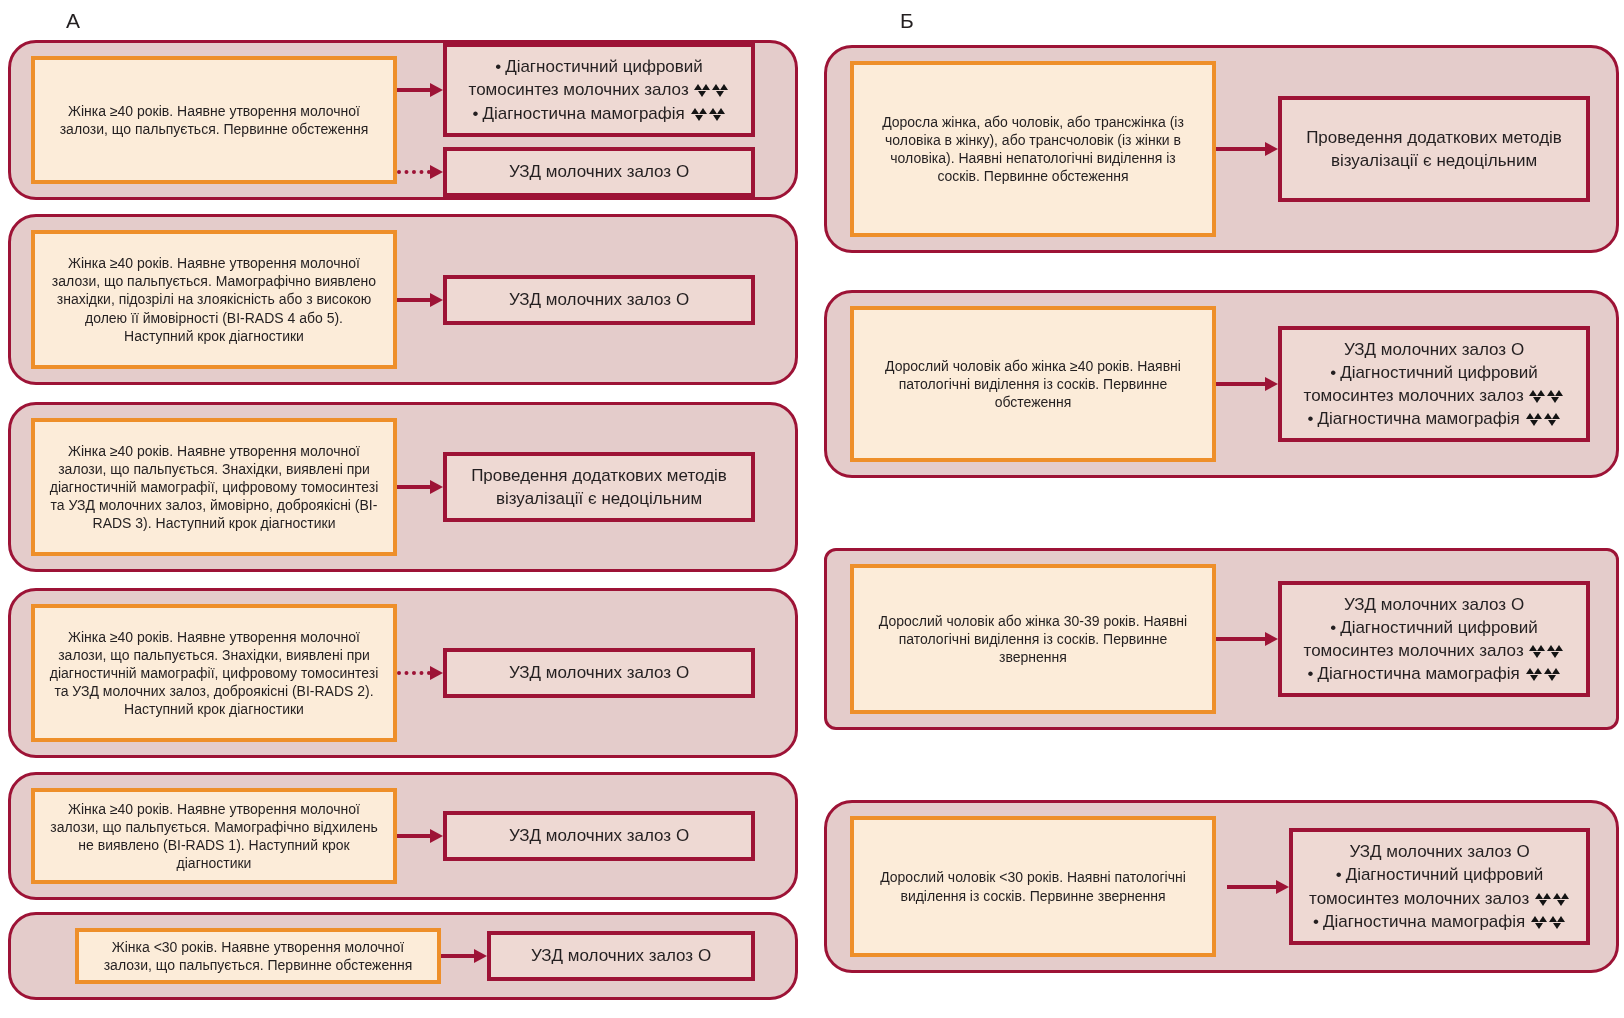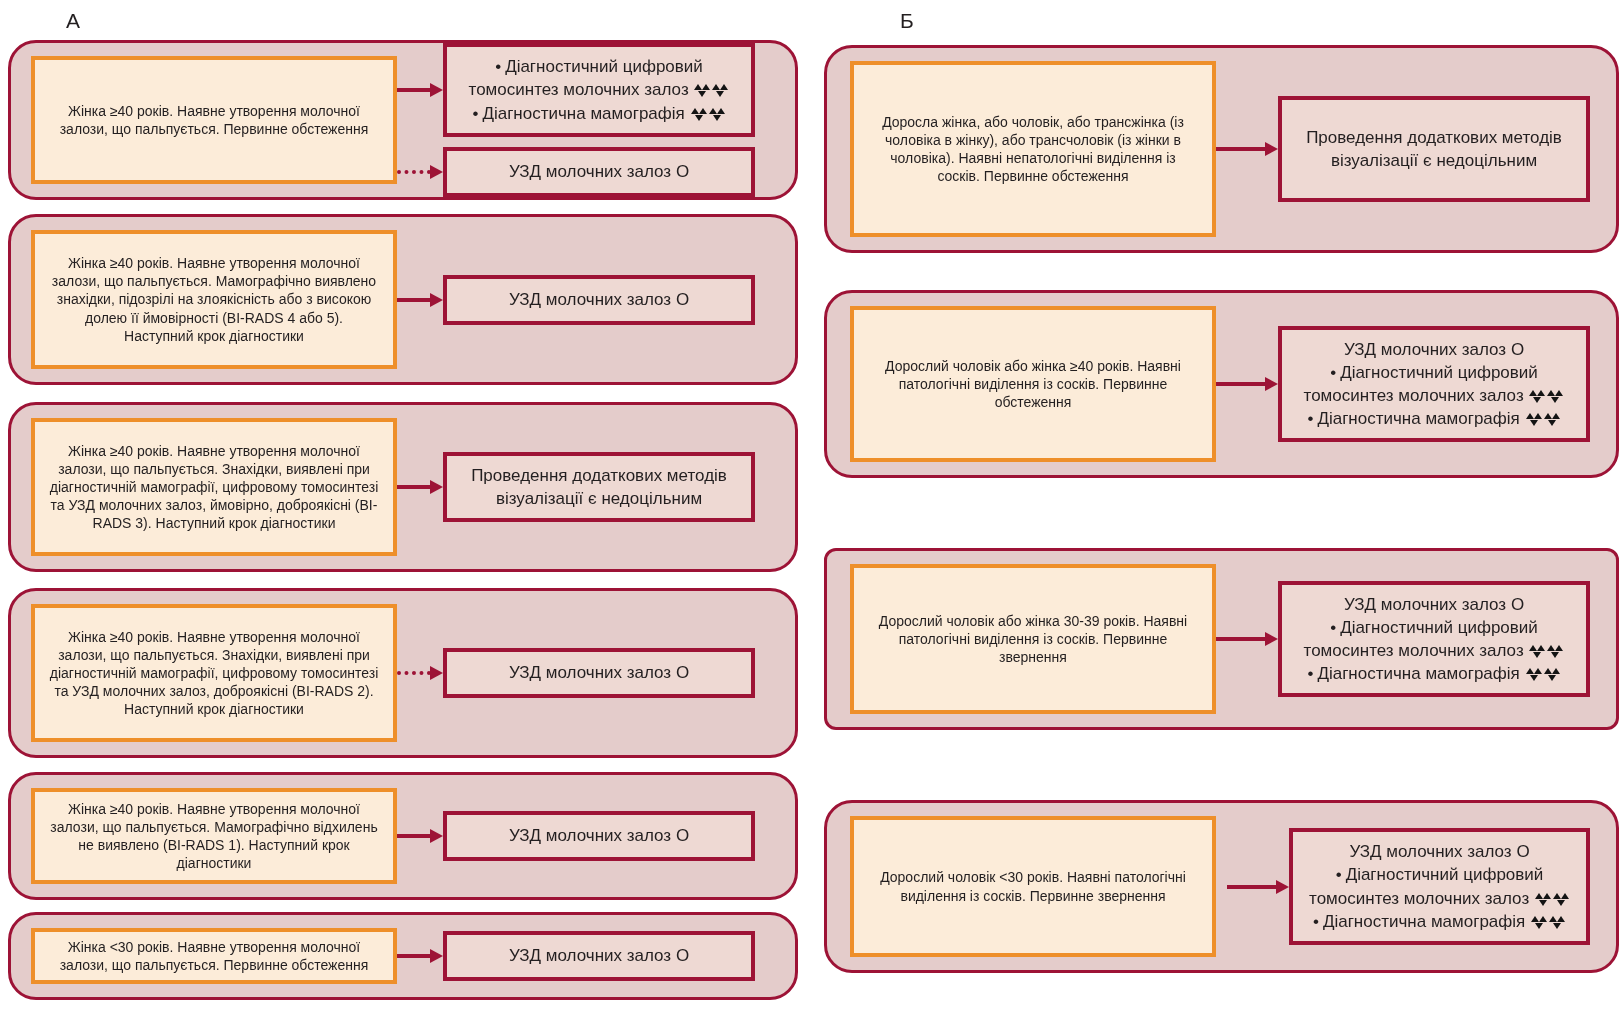--- a/index.html
+++ b/index.html
@@ -147,21 +147,21 @@
           <div class="arrow">
             <span class="line"></span>
             <span class="head"></span>
           </div>
           <div class="result">
             <span class="result-line"><span class="line-text">УЗД молочних залоз О</span></span>
           </div>
         </div>
       </div>
     </div>
-    <div class="panel col-a" style="left: 8px; top: 912px; width: 790px; height: 88px;">
+    <div class="panel col-a" style="left: 8px; top: 912px; width: 790px; height: 88px; padding-left: 44px;">
       <div class="case">
         <span class="case-text">Жінка &lt;30 років. Наявне утворення молочної залози, що пальпується. Первинне обстеження</span>
       </div>
       <div class="results">
         <div class="result-row">
           <div class="arrow">
             <span class="line"></span>
             <span class="head"></span>
           </div>
           <div class="result">

